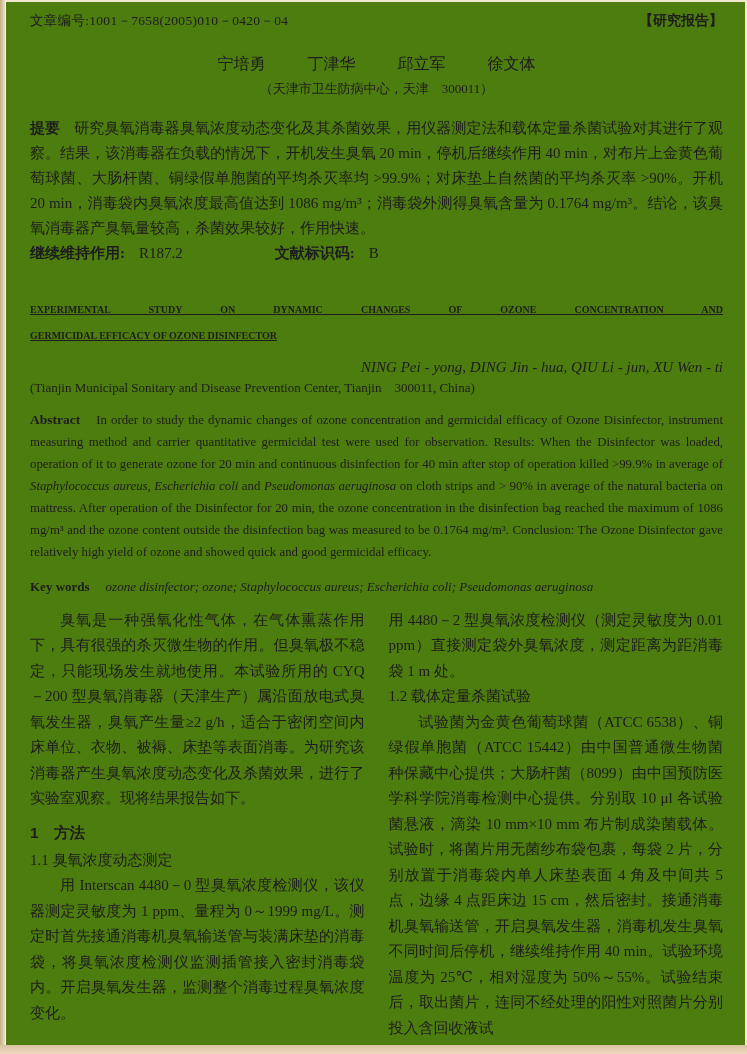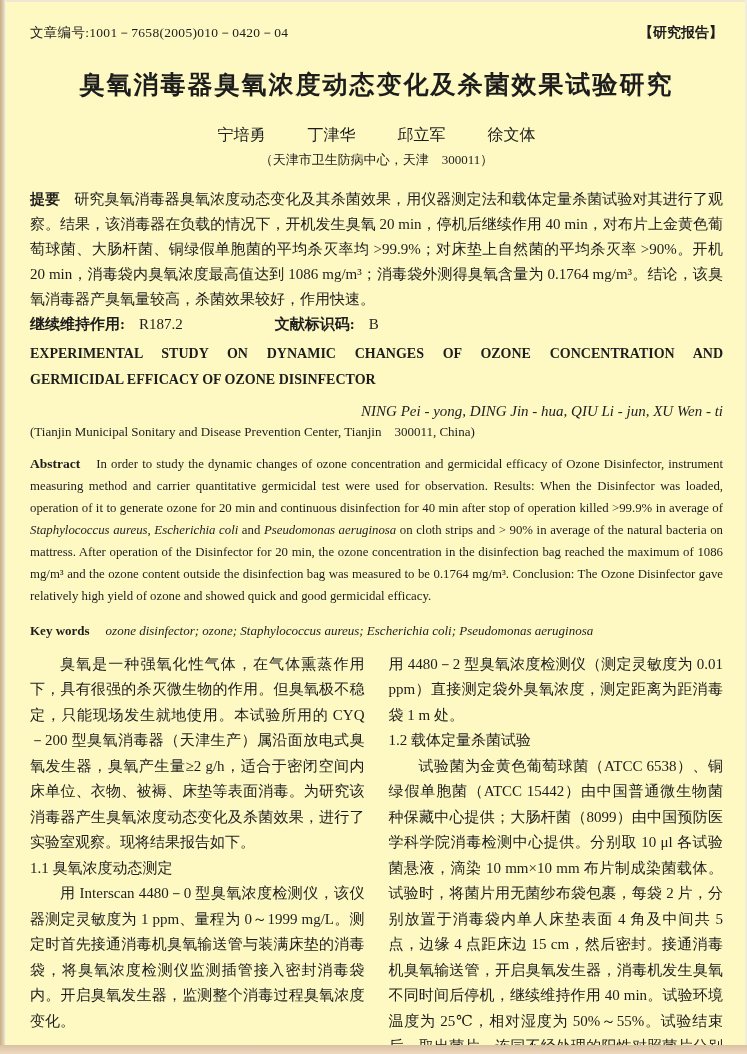--- a/index.html
+++ b/index.html
@@ -5,22 +5,22 @@
   html,body{margin:0;padding:0;}
   body{
     width:747px;height:1054px;overflow:hidden;
     background:#e9dcc2;
     font-family:"Liberation Serif","DejaVu Serif",serif;
     color:#1d1d1d;
   }
   .page{
     position:relative;box-sizing:border-box;
     width:747px;height:1054px;
-    background:#fef9c3;
-    padding:20px 24px 0 30px;
+    background:#4d7c0f;
+    padding:8px 24px 0 30px;
     overflow:hidden;
   }
   .edge-left{position:absolute;left:0;top:0;width:6px;height:100%;
     background:linear-gradient(90deg,#c6ae83,#e5d7b8 70%,#fcfbf7);}
   .edge-bottom{position:absolute;left:0;bottom:0;width:100%;height:9px;
     background:linear-gradient(180deg,#d9c1a2,#eed9c0);}
   .edge-top{position:absolute;left:0;top:0;width:100%;height:2px;background:#efe7d2;}
   .edge-right{position:absolute;right:0;top:0;width:2px;height:100%;background:#f2ecdc;}
 
   .hdr{display:flex;justify-content:space-between;align-items:baseline;margin-top:4px;}
@@ -34,21 +34,21 @@
   .affil-zh{margin-top:5px;text-align:center;font-size:13px;font-family:Liberation Serif, serif;}
 
   .zh-block{margin-top:18px;font-size:15px;line-height:25px;text-align:justify;}
   .zh-block .lbl{font-weight:bold;margin-right:14px;}
   .kw-line{font-size:15px;line-height:25px;}
   .kw-line .lbl{font-weight:bold;margin-right:14px;}
   .clc-line{font-size:15px;line-height:25px;}
   .clc-line .lbl{font-weight:bold;}
   .clc-line .gap{display:inline-block;width:92px;}
 
-  .en-title{margin-top:4px;font-weight:bold;font-size:14px;line-height:26px;}
+  .en-title{margin-top:31px;font-weight:bold;font-size:10px;line-height:26px;text-decoration:underline;}
   .en-title .l1{text-align:justify;text-align-last:justify;}
   .en-authors{margin-top:10px;font-style:italic;font-size:15px;text-align:right;}
   .en-affil{margin-top:3px;font-size:13px;}
 
   .en-abstract{margin-top:12px;font-size:12.8px;line-height:22px;text-align:justify;}
   .en-abstract .lbl{font-weight:bold;font-size:13.5px;margin-right:16px;}
   .en-kw{font-size:13px;line-height:22px;margin-top:2px;}
   .en-kw .lbl{font-weight:bold;margin-right:16px;}
   .en-kw i{font-style:italic;}
 
@@ -66,21 +66,20 @@
 <div class="page">
   <div class="edge-top"></div>
   <div class="edge-left"></div>
   <div class="edge-right"></div>
 
   <div class="hdr">
     <span class="article-no">文章编号:1001－7658(2005)010－0420－04</span>
     <span class="report-tag">【研究报告】</span>
   </div>
 
-  <div class="title-zh">臭氧消毒器臭氧浓度动态变化及杀菌效果试验研究</div>
 
   <div class="authors">
     <span>宁培勇</span>
     <span>丁津华</span>
     <span>邱立军</span>
     <span>徐文体</span>
   </div>
   <div class="affil-zh">（天津市卫生防病中心，天津　300011）</div>
 
   <div class="zh-block">
@@ -102,20 +101,21 @@
 
   <p class="en-abstract"><span class="lbl">Abstract</span><span>In order to study the dynamic changes of ozone concentration and germicidal efficacy of Ozone Disinfector, instrument measuring method and carrier quantitative germicidal test were used for observation. Results: When the Disinfector was loaded, operation of it to generate ozone for 20 min and continuous disinfection for 40 min after stop of operation killed &gt;99.9% in average of </span><i>Staphylococcus aureus</i><span>, </span><i>Escherichia coli</i><span> and </span><i>Pseudomonas aeruginosa</i><span> on cloth strips and &gt; 90% in average of the natural bacteria on mattress. After operation of the Disinfector for 20 min, the ozone concentration in the disinfection bag reached the maximum of 1086 mg/m³ and the ozone content outside the disinfection bag was measured to be 0.1764 mg/m³. Conclusion: The Ozone Disinfector gave relatively high yield of ozone and showed quick and good germicidal efficacy.</span></p>
 
   <div class="en-kw">
     <span class="lbl">Key words</span><i>ozone disinfector; ozone; Staphylococcus aureus; Escherichia coli; Pseudomonas aeruginosa</i>
   </div>
 
   <div class="columns">
     <div class="col">
       <p class="para indent">臭氧是一种强氧化性气体，在气体熏蒸作用下，具有很强的杀灭微生物的作用。但臭氧极不稳定，只能现场发生就地使用。本试验所用的 CYQ－200 型臭氧消毒器（天津生产）属沿面放电式臭氧发生器，臭氧产生量≥2 g/h，适合于密闭空间内床单位、衣物、被褥、床垫等表面消毒。为研究该消毒器产生臭氧浓度动态变化及杀菌效果，进行了实验室观察。现将结果报告如下。</p>
+      <h2 class="sec-h1">1　方法</h2>
       <h3 class="sec-h2">1.1 臭氧浓度动态测定</h3>
       <p class="para indent">用 Interscan 4480－0 型臭氧浓度检测仪，该仪器测定灵敏度为 1 ppm、量程为 0～1999 mg/L。测定时首先接通消毒机臭氧输送管与装满床垫的消毒袋，将臭氧浓度检测仪监测插管接入密封消毒袋内。开启臭氧发生器，监测整个消毒过程臭氧浓度变化。</p>
     </div>
     <div class="col">
       <p class="para">用 4480－2 型臭氧浓度检测仪（测定灵敏度为 0.01 ppm）直接测定袋外臭氧浓度，测定距离为距消毒袋 1 m 处。</p>
       <h3 class="sec-h2">1.2 载体定量杀菌试验</h3>
       <p class="para indent">试验菌为金黄色葡萄球菌（ATCC 6538）、铜绿假单胞菌（ATCC 15442）由中国普通微生物菌种保藏中心提供；大肠杆菌（8099）由中国预防医学科学院消毒检测中心提供。分别取 10 μl 各试验菌悬液，滴染 10 mm×10 mm 布片制成染菌载体。试验时，将菌片用无菌纱布袋包裹，每袋 2 片，分别放置于消毒袋内单人床垫表面 4 角及中间共 5 点，边缘 4 点距床边 15 cm，然后密封。接通消毒机臭氧输送管，开启臭氧发生器，消毒机发生臭氧不同时间后停机，继续维持作用 40 min。试验环境温度为 25℃，相对湿度为 50%～55%。试验结束后，取出菌片，连同不经处理的阳性对照菌片分别投入含回收液试</p>
     </div>
   </div>
 

